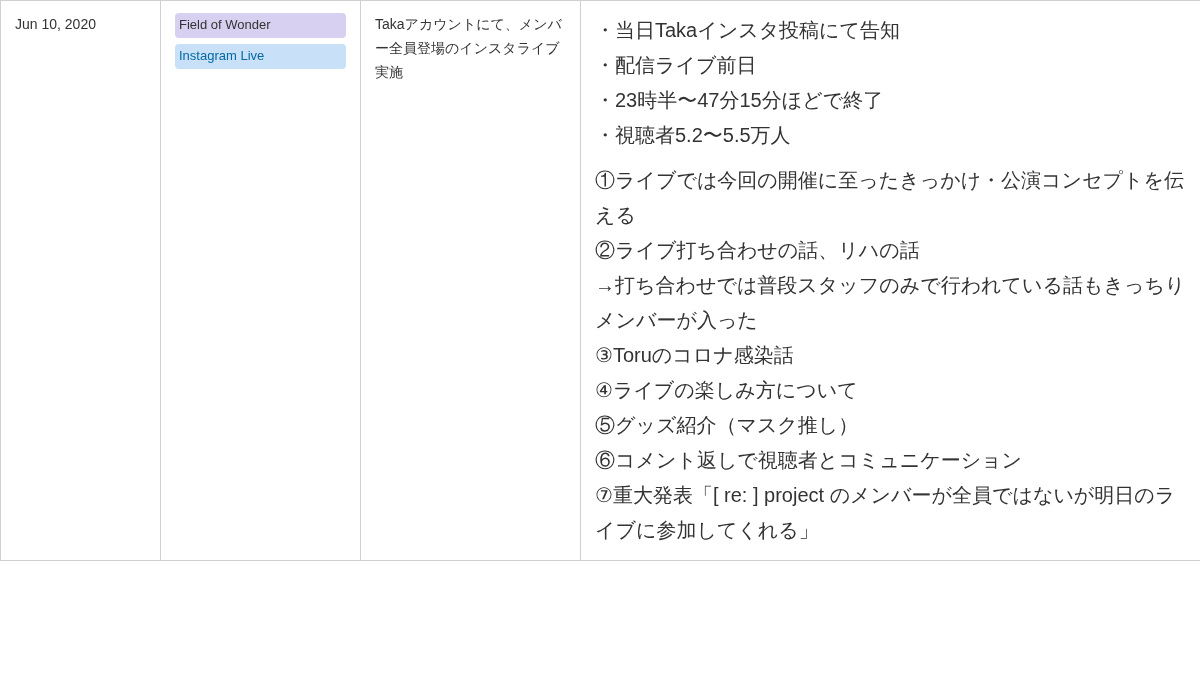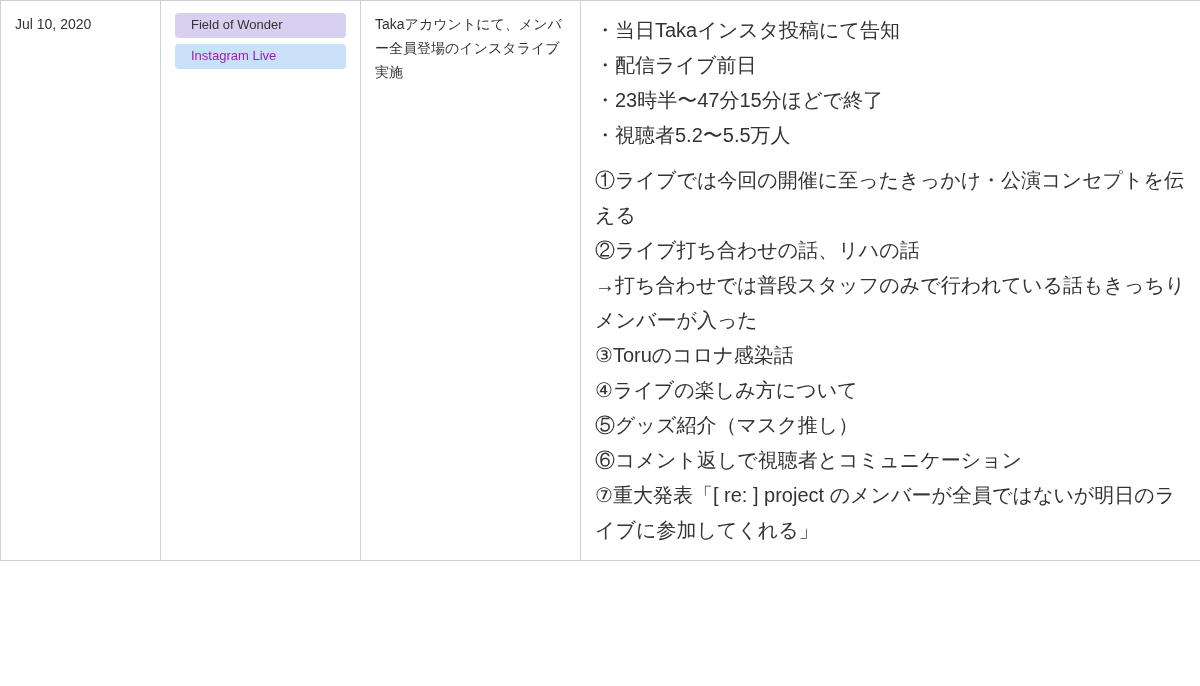--- a/index.html
+++ b/index.html
@@ -46,34 +46,34 @@
     }
 
     .tags-cell {
       display: flex;
       flex-direction: column;
       gap: 6px;
     }
 
     .tag {
       display: inline-block;
-      padding: 2px 16px;
+      padding: 2px 4px;
       border-radius: 4px;
       font-size: 13px;
       font-weight: 500;
     }
 
     .tag-purple {
       background-color: #d8d0f0;
       color: #333;
     }
 
     .tag-blue {
       background-color: #c8e0f8;
-      color: #a21caf;
+      color: #0369a1;
     }
 
     .title-cell {
       font-size: 14px;
       line-height: 1.7;
     }
 
     .notes-cell {
       font-size: 20px;
       line-height: 1.75;
@@ -93,21 +93,21 @@
 <div class="table-container">
   <table>
     <colgroup>
       <col class="col-date">
       <col class="col-tags">
       <col class="col-title">
       <col class="col-notes">
     </colgroup>
     <tbody id="table-body">
     <tr>
-          <td class="date-cell">Jul 10, 2020</td>
+          <td class="date-cell">Jun 10, 2020</td>
           <td>
             <div class="tags-cell">
               <span class="tag tag-purple">Field of Wonder</span>
               <span class="tag tag-blue">Instagram Live</span>
             </div>
           </td>
           <td class="title-cell">Takaアカウントにて、メンバー全員登場のインスタライブ実施</td>
           <td class="notes-cell">
             <p style="white-space: pre-wrap;">・当日Takaインスタ投稿にて告知
 ・配信ライブ前日

